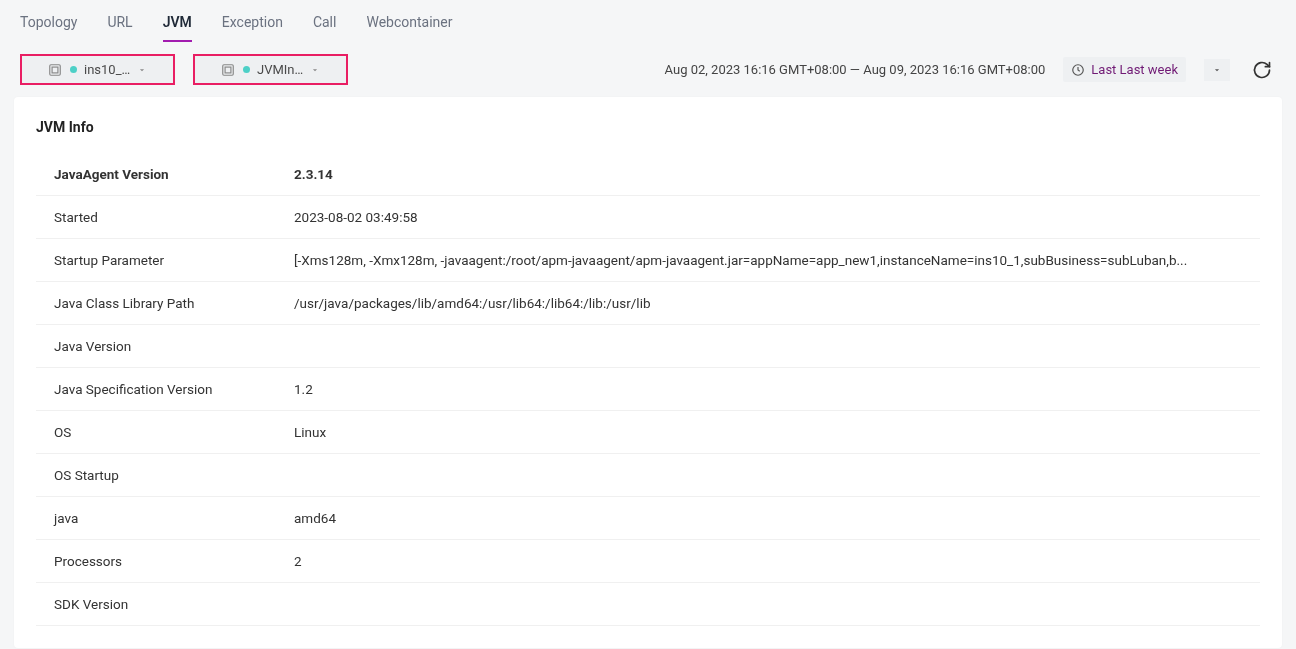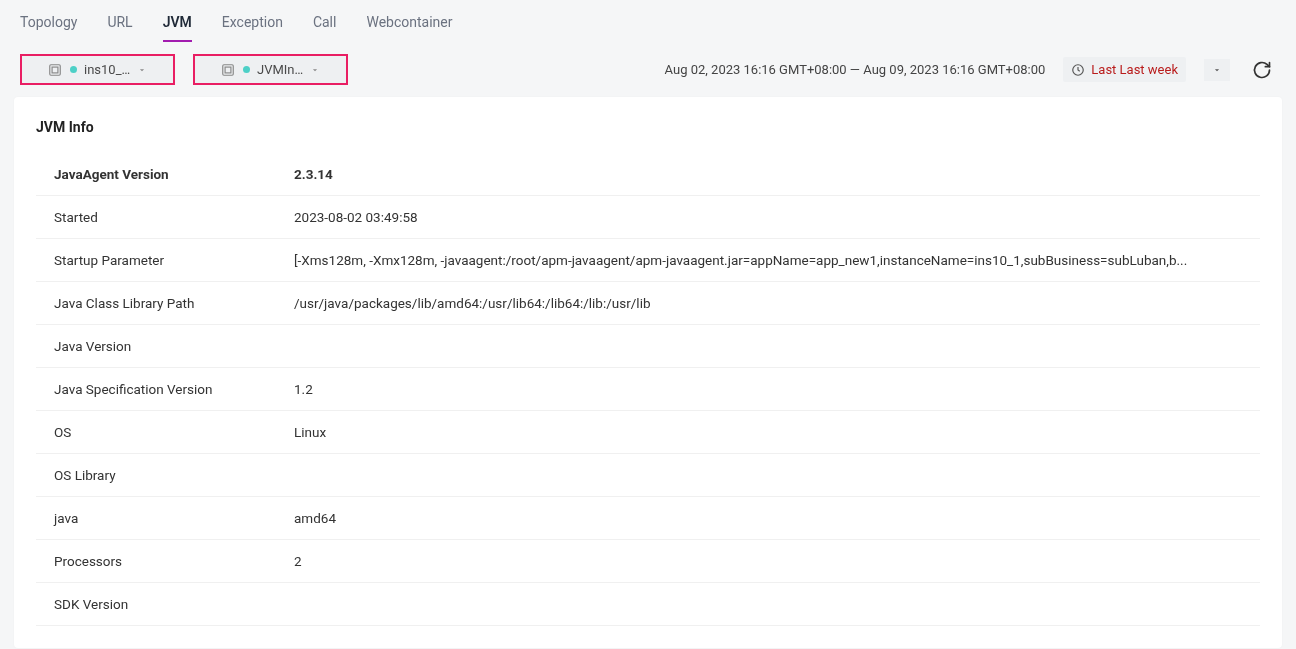--- a/index.html
+++ b/index.html
@@ -93,21 +93,21 @@
       padding: 5px 8px;
       border-radius: 2px;
       cursor: pointer;
     }
     .time-picker .clock-icon {
       margin-right: 6px;
       display: inline-flex;
       color: #555;
     }
     .time-picker .tp-label {
-      color: #b91c1c;
+      color: #701a75;
       font-size: 13px;
     }
     .caret-btn {
       background: #eef0f2;
       padding: 6px 8px;
       cursor: pointer;
       display: inline-flex;
       align-items: center;
       color: #555;
     }
@@ -257,21 +257,21 @@
         </div>
         <div class="info-row">
           <div class="label">Java Specification Version</div>
           <div class="value">1.2</div>
         </div>
         <div class="info-row">
           <div class="label">OS</div>
           <div class="value">Linux</div>
         </div>
         <div class="info-row">
-          <div class="label">OS Library</div>
+          <div class="label">OS Startup</div>
         </div>
         <div class="info-row">
           <div class="label">java</div>
           <div class="value">amd64</div>
         </div>
         <div class="info-row">
           <div class="label">Processors</div>
           <div class="value">2</div>
         </div>
         <div class="info-row">

